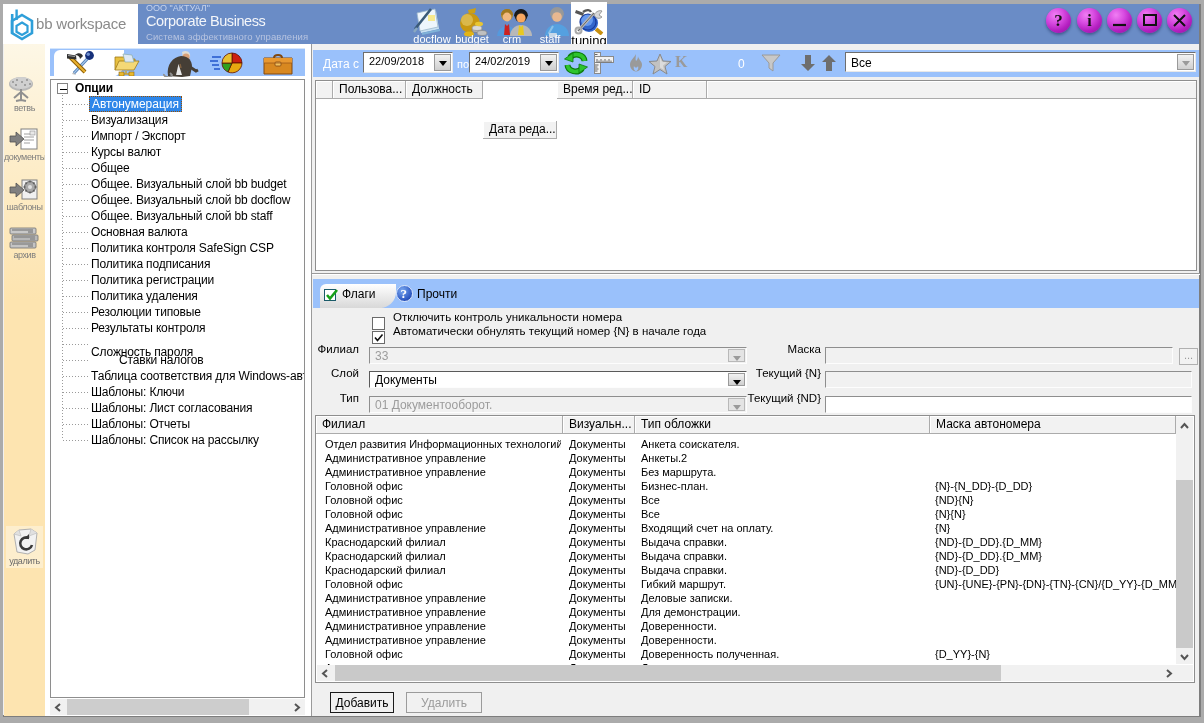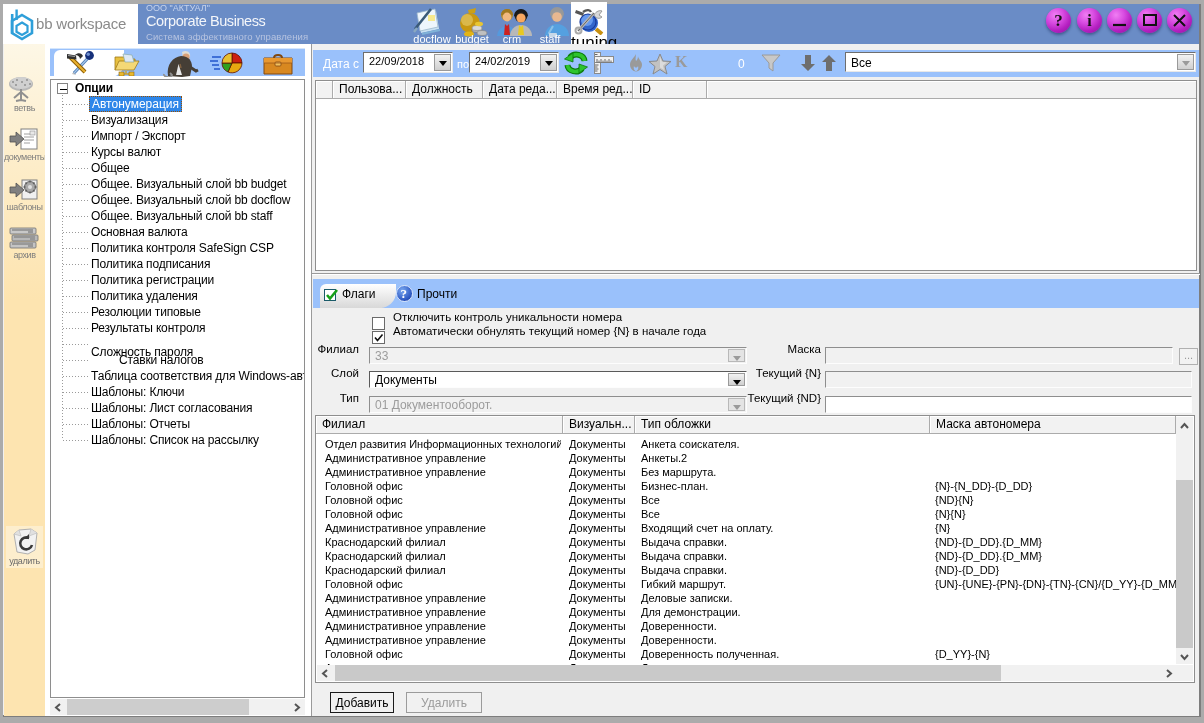--- a/index.html
+++ b/index.html
@@ -9,21 +9,21 @@
 
 #header{position:absolute;left:0;top:0;width:1196px;height:40px;background:#6a8cc6;}
 #logobox{position:absolute;left:0px;top:0;width:135px;height:40px;background:#fff;}
 #logotxt{position:absolute;left:33px;top:11px;font-size:15px;color:#8a8a8a;letter-spacing:-0.2px;white-space:nowrap;}
 #hdrtext{position:absolute;left:143px;top:0;}
 #hdr1{position:absolute;left:0;top:-1px;font-size:9px;color:#c6d3ec;white-space:nowrap;}
 #hdr2{position:absolute;left:0;top:9px;font-size:14.5px;color:#f4f6fa;white-space:nowrap;letter-spacing:-0.45px;}
 #hdr3{position:absolute;left:0;top:27px;font-size:9.5px;color:#b6c3e0;white-space:nowrap;letter-spacing:0.1px;}
 .hlbl{position:absolute;top:29px;font-size:11px;color:#fff;text-align:center;white-space:nowrap;}
 #tuningbox{position:absolute;left:568px;top:-2px;width:36px;height:42px;background:#fff;}
-#tuninglbl{position:absolute;left:568px;top:29px;width:36px;text-align:center;font-size:17px;color:#000;}
+#tuninglbl{position:absolute;left:568px;top:29px;width:36px;text-align:center;font-size:13px;color:#000;}
 .winbtn{position:absolute;top:4px;width:25px;height:25px;border-radius:50%;background:radial-gradient(circle at 36% 28%,#f07ef3 0%,#d74ae0 35%,#b41fc0 65%,#8c0f9a 100%);box-shadow:0 2px 3px rgba(20,30,80,.45);}
 .winbtn svg{position:absolute;left:0;top:0;}
 
 #strip{position:absolute;left:42px;top:40px;width:1154px;height:10px;background:#fff;}
 
 #sidebar{position:absolute;left:1px;top:40px;width:41px;height:672px;background:linear-gradient(#fdf7e6 0%,#fdedc9 18%,#fde4b0 38%,#fde4b0 100%);}
 .slbl{position:absolute;width:41px;text-align:center;font-size:9px;letter-spacing:-0.4px;color:#7d7d7d;white-space:nowrap;}
 
 #treepanel{position:absolute;left:42px;top:40px;width:266px;height:672px;background:#fff;}
 #tabbar{position:absolute;left:5px;top:4px;width:255px;height:28px;background:#9ac1fb;border-top:1px solid #d4e6fd;}
@@ -391,21 +391,21 @@
       </svg>
       <div class="combo" style="left:532px;top:2px;width:351px;height:20px;">
           <div class="txt" style="font-size:12px;top:3px;">Все</div>
           <div class="dbtn gray"></div>
         </div>
     </div>
     <div id="utable">
       <div class="hcell" style="left:0;width:17px;"></div>
       <div class="hcell" style="left:17px;width:73px;">Пользова...</div>
       <div class="hcell" style="left:90px;width:77px;">Должность</div>
-      <div class="hcell" style="left:167px;width:74px;">Дата реда...</div>
+      <div class="hcell" style="left:167px;width:74px;margin-top:40px;">Дата реда...</div>
       <div class="hcell" style="left:241px;width:76px;">Время ред...</div>
       <div class="hcell" style="left:317px;width:74px;">ID</div>
       <div class="hcell" style="left:391px;width:489px;border-right:none;"></div>
     </div>
     <div id="sep2"></div>
     <div id="tabbar2">
       <div id="ftab"></div>
       <div class="abs" style="left:11px;top:10px;width:12px;height:12px;background:#fff;border:1px solid #1a5a6a;"></div>
       <svg class="abs" style="left:11px;top:8px;" width="16" height="16">
           <path d="M3 8 L6 11.5 L13 3" fill="none" stroke="#18a018" stroke-width="2.6"></path>

